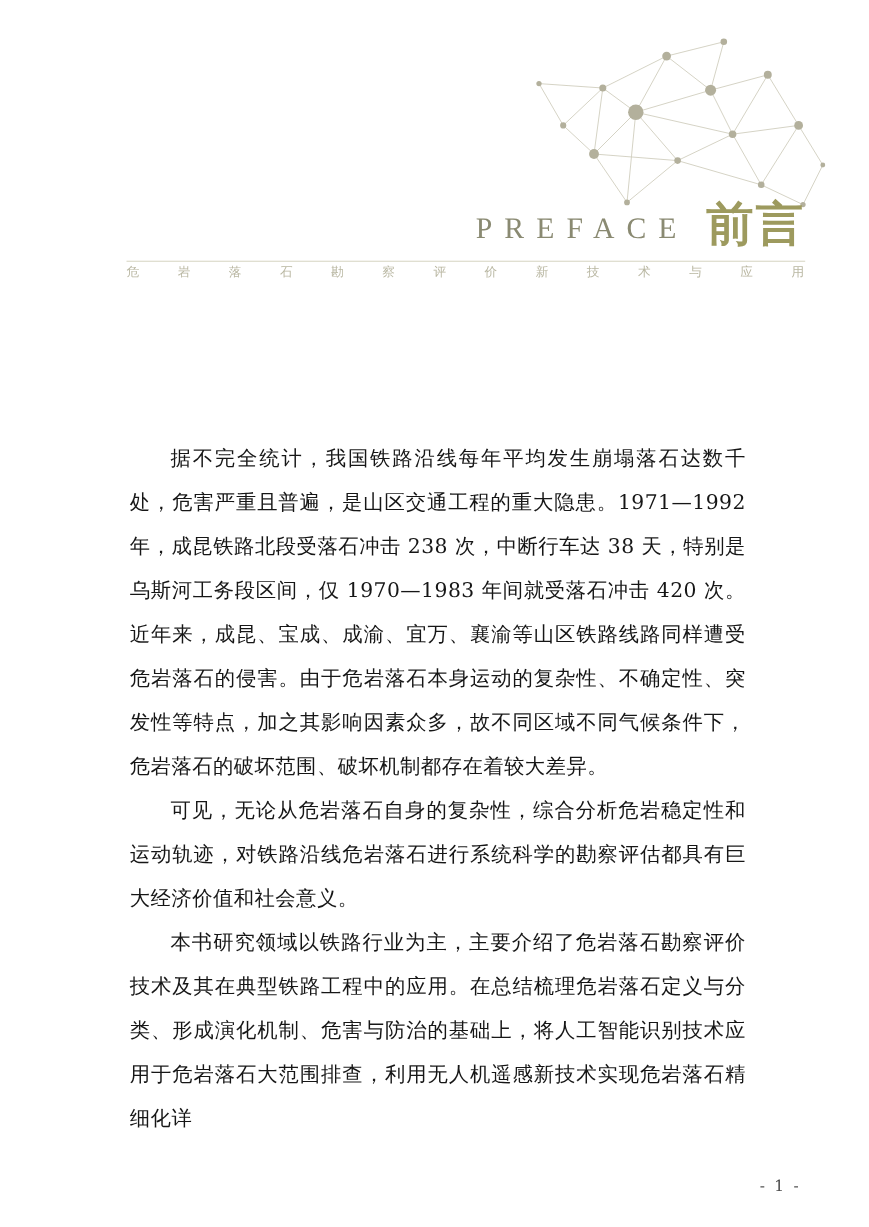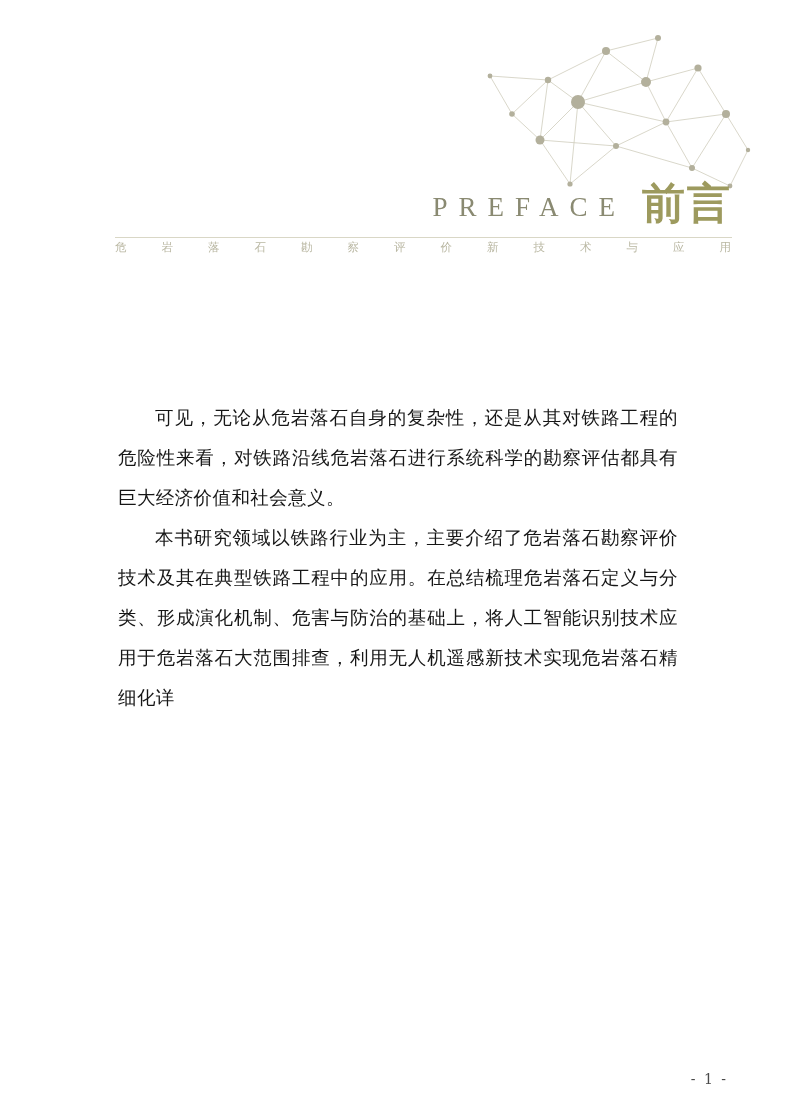--- a/index.html
+++ b/index.html
@@ -184,17 +184,18 @@
     <span>新</span>
     <span>技</span>
     <span>术</span>
     <span>与</span>
     <span>应</span>
     <span>用</span>
   </div>
 </div>
 
 <div id="body-text">
-  <p class="para">可见，无论从危岩落石自身的复杂性，还是从其对铁路工程的危险性来看，对铁路沿线危岩落石进行系统科学的勘察评估都具有巨大经济价值和社会意义。</p>
+  <p class="para">据不完全统计，我国铁路沿线每年平均发生崩塌落石达数千处，危害严重且普遍，是山区交通工程的重大隐患。1971—1992 年，成昆铁路北段受落石冲击 238 次，中断行车达 38 天，特别是乌斯河工务段区间，仅 1970—1983 年间就受落石冲击 420 次。近年来，成昆、宝成、成渝、宜万、襄渝等山区铁路线路同样遭受危岩落石的侵害。由于危岩落石本身运动的复杂性、不确定性、突发性等特点，加之其影响因素众多，故不同区域不同气候条件下，危岩落石的破坏范围、破坏机制都存在着较大差异。</p>
+  <p class="para">可见，无论从危岩落石自身的复杂性，综合分析危岩稳定性和运动轨迹，对铁路沿线危岩落石进行系统科学的勘察评估都具有巨大经济价值和社会意义。</p>
   <p class="para">本书研究领域以铁路行业为主，主要介绍了危岩落石勘察评价技术及其在典型铁路工程中的应用。在总结梳理危岩落石定义与分类、形成演化机制、危害与防治的基础上，将人工智能识别技术应用于危岩落石大范围排查，利用无人机遥感新技术实现危岩落石精细化详</p>
 </div>
 
 <div id="page-footer">- 1 -</div>
 
 </body></html>

